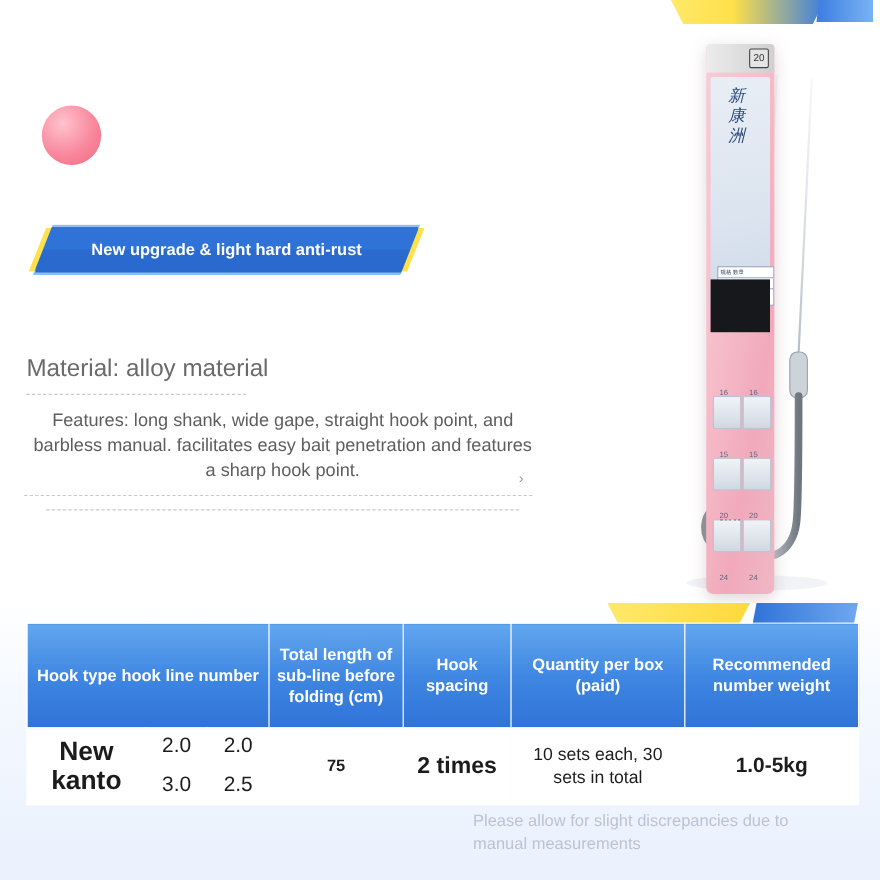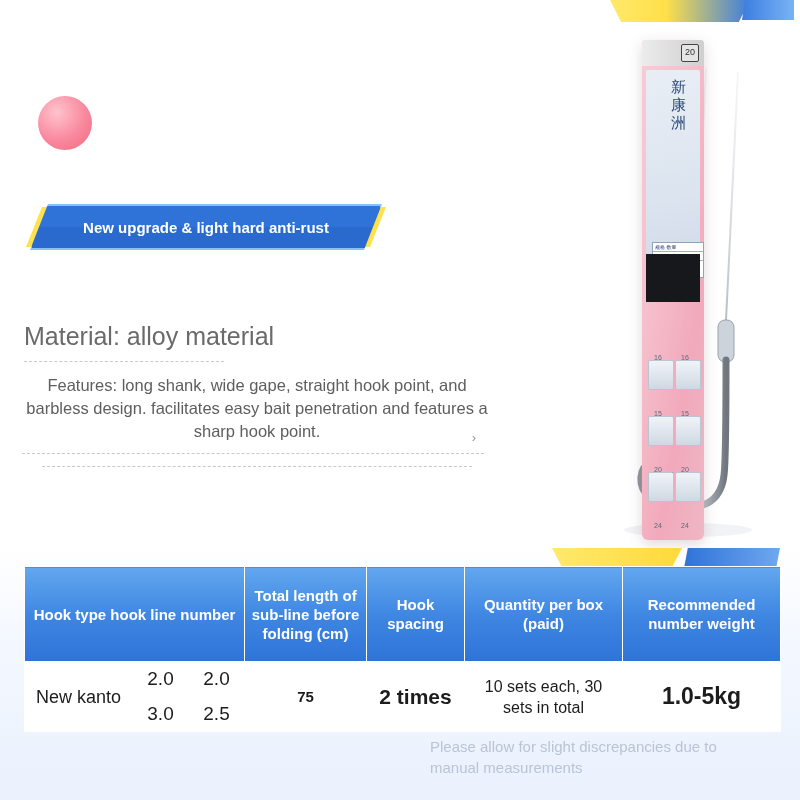--- a/index.html
+++ b/index.html
@@ -116,21 +116,21 @@
 
   
   .desc {
     position: absolute;
     left: 22px;
     top: 322px;
     width: 470px;
     color: #5d5d5d;
   }
   .desc-line-1 {
-    font-size: 25px;
+    font-size: 22px;
     color: #6a6a6a;
     padding-left: 2px;
   }
   .dash {
     border-top: 1px dashed #c9c9c9;
     margin: 10px 0 12px 0;
   }
   .dash.short { width: 200px; margin-left: 2px; }
   .dash.mid   { width: 462px; }
   .dash.last  { width: 430px; margin-left: 20px; }
@@ -189,22 +189,23 @@
     background: linear-gradient(170deg, #e9eef5 0%, #dbe4ef 60%, #cfd9e6 100%);
     border-radius: 2px;
   }
   .pkg-label .cn {
     position: absolute;
     left: 16px; top: 8px;
     width: 24px;
     color: #2b4a7a;
     font-size: 15px;
     line-height: 18px;
-    text-align: right;
+    text-align: left;
     font-family: "DejaVu Sans", sans-serif;
+    font-style: italic;
   }
   .pkg-spec {
     position: absolute;
     left: 6px;
     top: 172px;
     width: 50px;
     height: 34px;
     background: #fff;
     border: 1px solid #8fa3bd;
     font-size: 5px;
@@ -301,37 +302,37 @@
     vertical-align: middle;
   }
   table.spec td {
     border: 1px solid #ffffff;
     background: #ffffff;
     text-align: center;
     color: #1c1c1c;
     padding: 6px 4px;
   }
   .cell-brand {
-    font-size: 18px;
-    font-weight: normal;
+    font-size: 24px;
+    font-weight: bold;
     line-height: 26px;
   }
   .cell-size { font-size: 19px; }
   .cell-len {
     font-size: 15px;
     color: #e8201a;
     font-weight: bold;
   }
   .cell-space {
     font-size: 21px;
     font-weight: bold;
     line-height: 25px;
   }
   .cell-qty { font-size: 16px; line-height: 21px; }
-  .cell-weight { font-size: 23px; font-weight: bold; }
+  .cell-weight { font-size: 19px; font-weight: bold; }
 
   .watermark-note {
     position: absolute;
     left: 430px;
     top: 736px;
     width: 340px;
     text-align: left;
     color: #b9c4d4;
     font-size: 15px;
     line-height: 21px;
@@ -352,21 +353,21 @@
   <div class="banner">
     <div class="banner-yellow-l"></div>
     <div class="banner-yellow-r"></div>
     <div class="banner-bg"></div>
     <div class="banner-text">New upgrade &amp; light hard anti-rust</div>
   </div>
 
   <div class="desc">
     <div class="desc-line-1">Material: alloy material</div>
     <div class="dash short"></div>
-    <div class="desc-para">Features: long shank, wide gape, straight hook point, and barbless design. facilitates easy bait penetration and features a sharp hook point.</div>
+    <div class="desc-para">Features: long shank, wide gape, straight hook point, and barbless manual. facilitates easy bait penetration and features a sharp hook point.</div>
     <div class="dash mid"></div>
     <div class="dash last"></div>
     <div class="tiny-arrow">›</div>
   </div>
 
   <div class="photo">
     <svg class="hook-svg" width="190" height="470" viewBox="0 0 190 470">
       <defs>
         <linearGradient id="steel" x1="0" y1="0" x2="1" y2="0">
           <stop offset="0%" stop-color="#8d939b"></stop>

